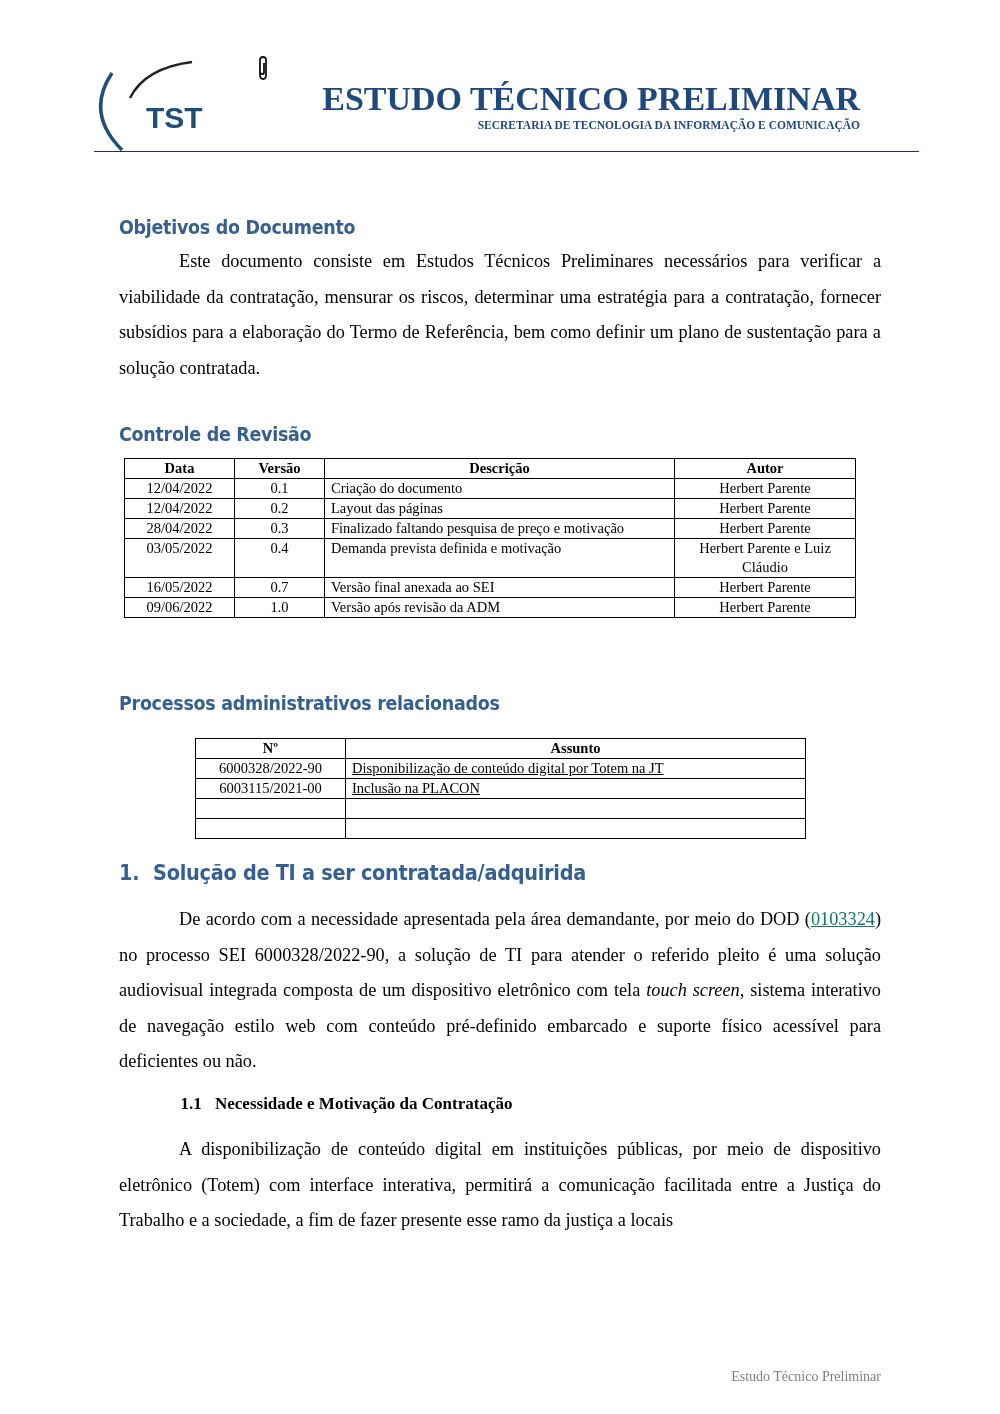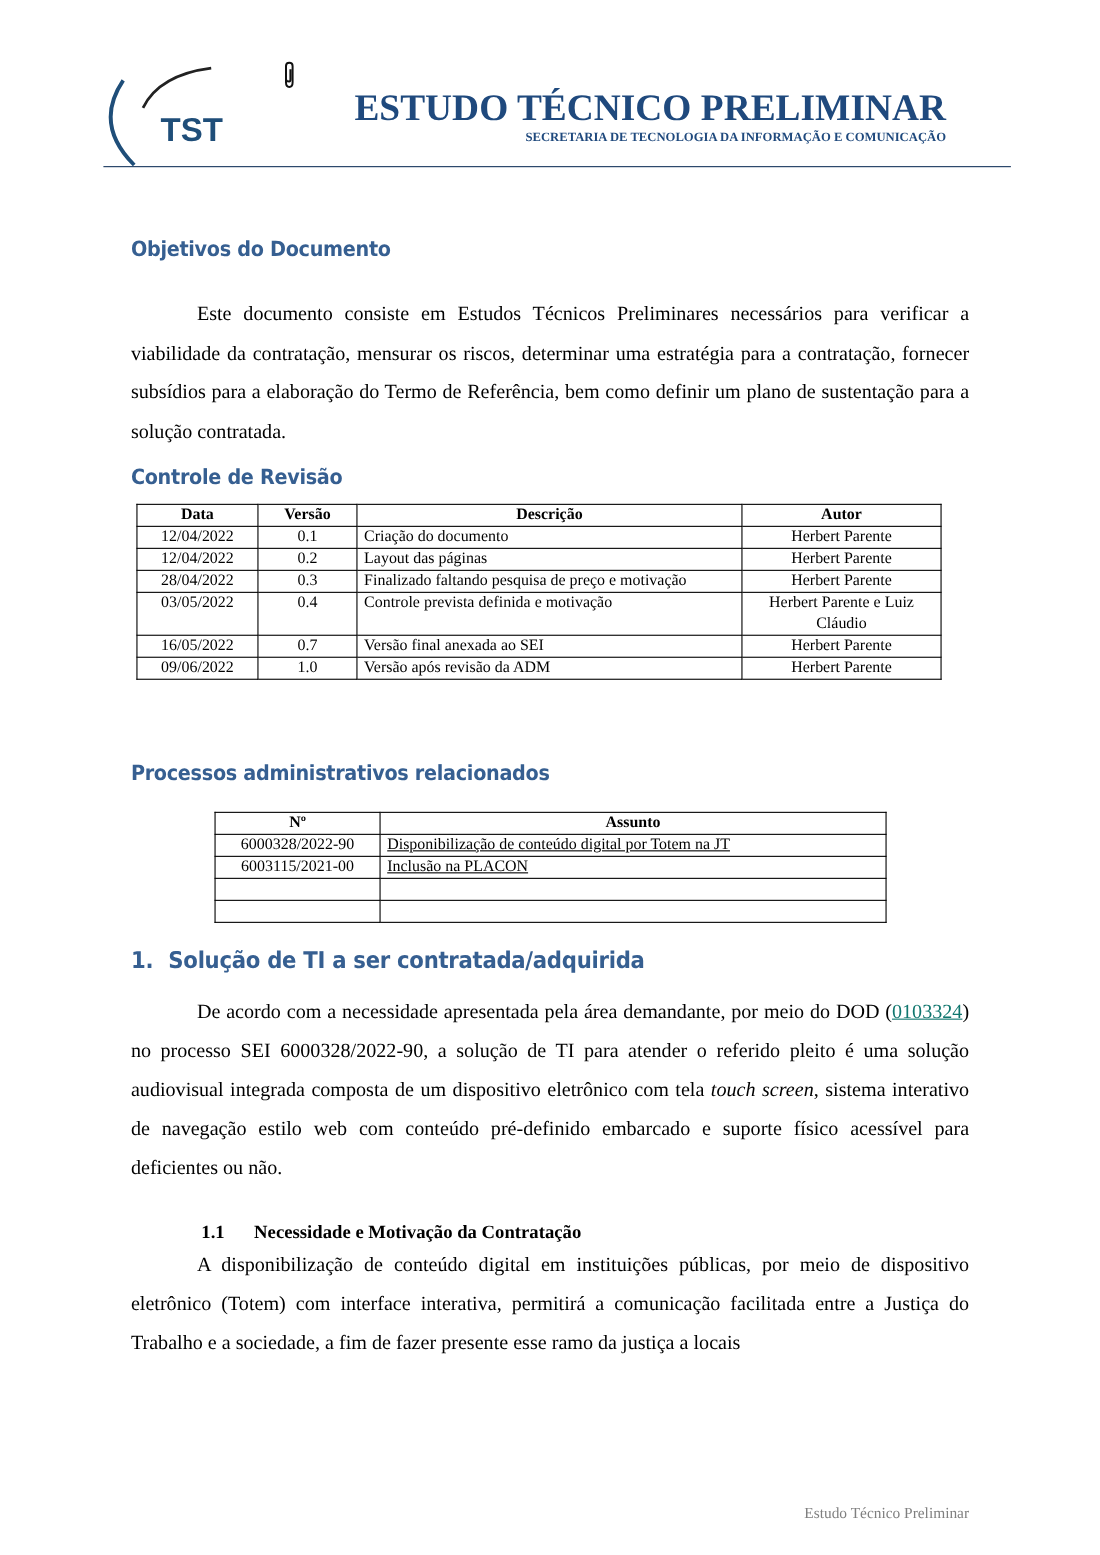--- a/index.html
+++ b/index.html
@@ -20,28 +20,28 @@
   
   h2 { position: absolute; margin: 0; font-family: "DejaVu Sans", sans-serif; font-weight: bold;
        color: #365f91; font-size: 19px; letter-spacing: -0.3px; white-space: nowrap;
        transform: scaleX(0.92); transform-origin: left center; }
   .h-obj { left: 119px; top: 216px; }
   .h-rev { left: 119px; top: 423px; }
   .h-proc { left: 119px; top: 692px; }
   .h-sol { left: 119px; top: 861px; font-size: 21px; }
   .h-sol .num { display: inline-block; width: 37px; }
 
-  h3 { position: absolute; margin: 16px; font-size: 17px; font-weight: bold; white-space: nowrap; }
+  h3 { position: absolute; margin: 0; font-size: 17px; font-weight: bold; white-space: nowrap; text-align: center; }
   .h-nec { left: 167px; top: 1094px; }
   .h-nec .num { display: inline-block; width: 48px; }
 
   
   .para { position: absolute; left: 119px; width: 762px; font-size: 18.3px; line-height: 35.5px;
           text-align: justify; text-indent: 60px; margin: 0; }
-  .p-obj { top: 268px; }
+  .p-obj { top: 244px; }
   .p-sol { top: 902px; }
   .p-nec { top: 1132px; }
   .p-sol a { color: #0f766e; }
 
   
   table { position: absolute; border-collapse: collapse; font-size: 14.5px; line-height: 19px; }
   td, th { border: 1px solid #000; padding: 0 6px; vertical-align: top; }
   th { font-weight: bold; text-align: center; }
   .t-rev { left: 124px; top: 458px; width: 732px; }
   .t-rev .c-data { width: 97px; text-align: center; }
@@ -102,21 +102,21 @@
       </tr>
       <tr>
         <td class="c-data">28/04/2022</td>
         <td class="c-ver">0.3</td>
         <td class="c-desc">Finalizado faltando pesquisa de preço e motivação</td>
         <td class="c-aut">Herbert Parente</td>
       </tr>
       <tr>
         <td class="c-data">03/05/2022</td>
         <td class="c-ver">0.4</td>
-        <td class="c-desc">Controle prevista definida e motivação</td>
+        <td class="c-desc">Demanda prevista definida e motivação</td>
         <td class="c-aut">Herbert Parente e Luiz Cláudio</td>
       </tr>
       <tr>
         <td class="c-data">16/05/2022</td>
         <td class="c-ver">0.7</td>
         <td class="c-desc">Versão final anexada ao SEI</td>
         <td class="c-aut">Herbert Parente</td>
       </tr>
       <tr>
         <td class="c-data">09/06/2022</td>

